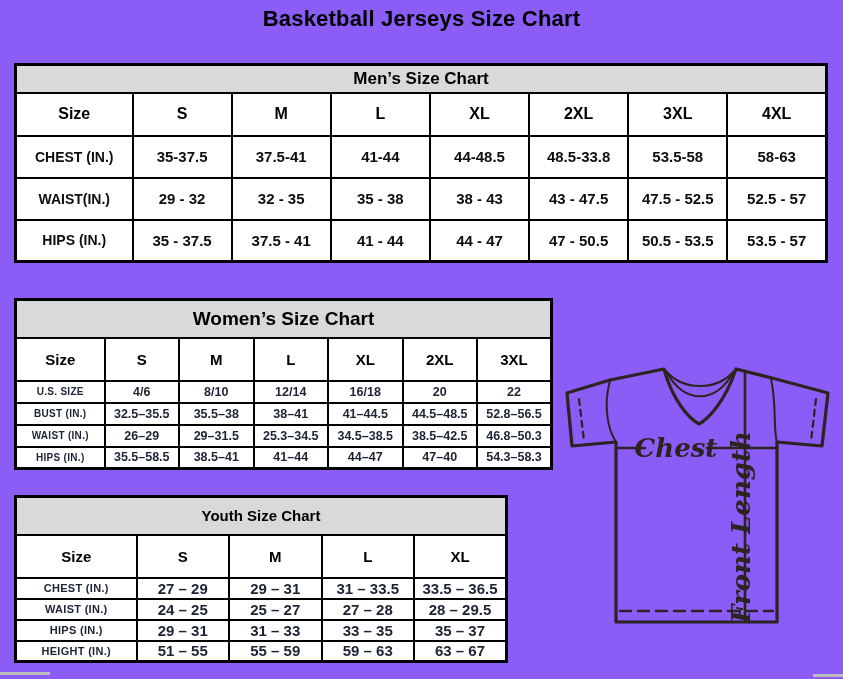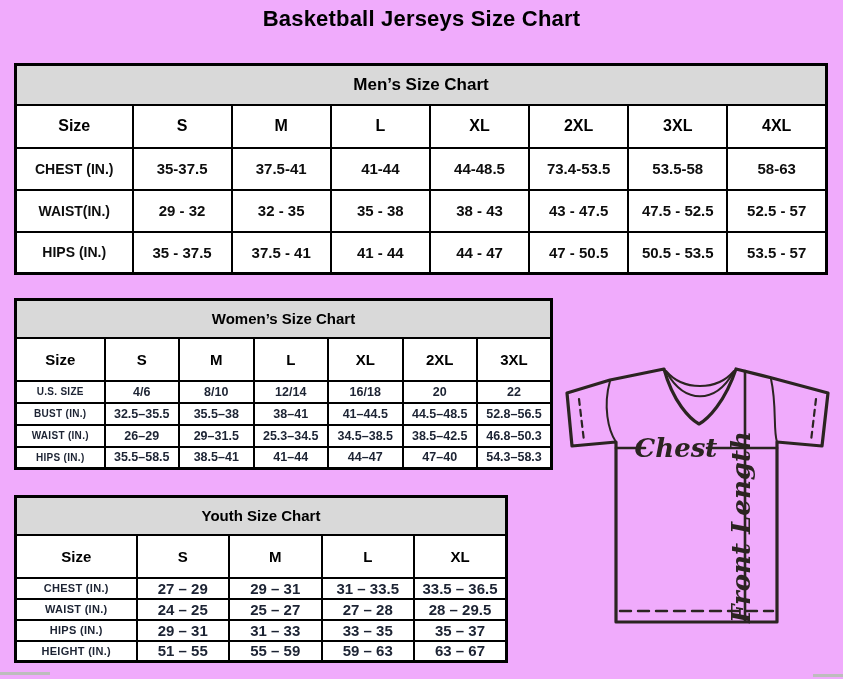--- a/index.html
+++ b/index.html
@@ -1,39 +1,39 @@
 <!DOCTYPE html>
 <html><head>
 <meta charset="utf-8">
 <style>
   * { margin:0; padding:0; box-sizing:border-box; }
   html,body { background:#fff; }
   .page {
-    position:relative; width:843px; height:679px; background:#f0abfc;
+    position:relative; width:843px; height:679px; background:#8b5cf6;
     font-family:"Liberation Sans", sans-serif; overflow:hidden;
   }
   .page-title {
     position:absolute; top:6px; left:0; width:843px;
     text-align:center; font-size:22px; font-weight:bold; color:#000;
     letter-spacing:.2px;
   }
   table { border-collapse:collapse; table-layout:fixed; position:absolute; background:#fff; }
   th, td { border:2px solid #000; text-align:center; vertical-align:middle; padding:0; }
   .band {
     background:#d9d9d9; font-weight:bold; color:#000;
   }
   
   .mens { left:14px; top:63px; width:814px; border:3px solid #000; }
-  .mens .band   { height:40px; font-size:17px; }
+  .mens .band   { height:28px; font-size:17px; }
   .mens .cols th{ height:43px; font-size:16px; font-weight:bold; }
   .mens td, .mens .rowlabel { height:42px; font-size:15px; font-weight:bold; color:#0d0d0d; }
   .mens .rowlabel { font-size:14px; }
   
   .womens { left:14px; top:298px; width:539px; border:3px solid #000; }
-  .womens .band   { height:38px; font-size:15px; }
+  .womens .band   { height:38px; font-size:19px; }
   .womens .cols th{ height:43px; font-size:15px; }
   .womens td { height:22px; font-size:12.5px; font-weight:bold; color:#1c2333; }
   .womens .rowlabel { font-size:10px; letter-spacing:.3px; }
   
   .youth { left:14px; top:495px; width:494px; border:3px solid #000;padding-left:13px; }
   .youth .band   { height:38px; font-size:15px; }
   .youth .cols th{ height:43px; font-size:15px; }
   .youth td { height:21px; font-size:15px; font-weight:bold; color:#1c2333; }
   .youth .rowlabel { font-size:11px; letter-spacing:.3px; }
   
@@ -79,21 +79,21 @@
       <th>2XL</th>
       <th>3XL</th>
       <th>4XL</th>
     </tr>
     <tr>
       <td class="rowlabel">CHEST (IN.)</td>
       <td>35-37.5</td>
       <td>37.5-41</td>
       <td>41-44</td>
       <td>44-48.5</td>
-      <td>73.4-53.5</td>
+      <td>48.5-33.8</td>
       <td>53.5-58</td>
       <td>58-63</td>
     </tr>
     <tr>
       <td class="rowlabel">WAIST(IN.)</td>
       <td>29 - 32</td>
       <td>32 - 35</td>
       <td>35 - 38</td>
       <td>38 - 43</td>
       <td>43 - 47.5</td>

